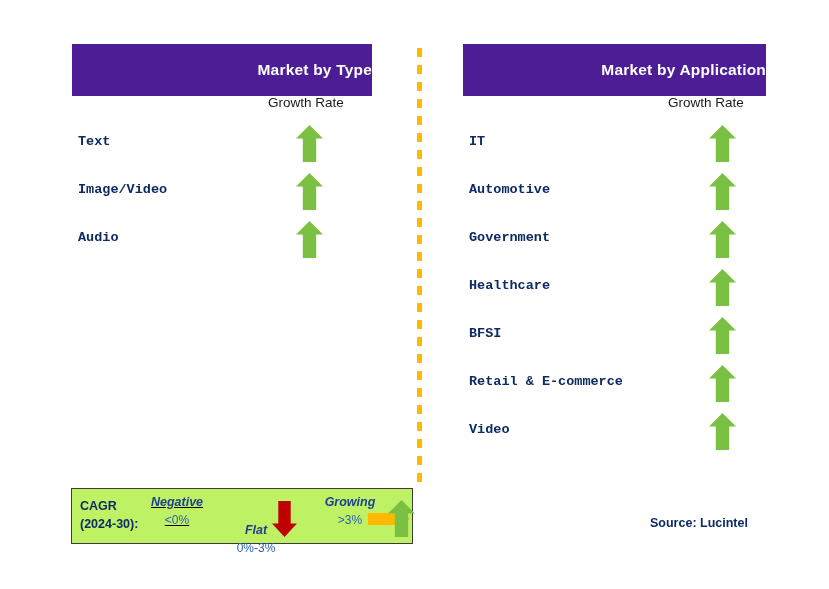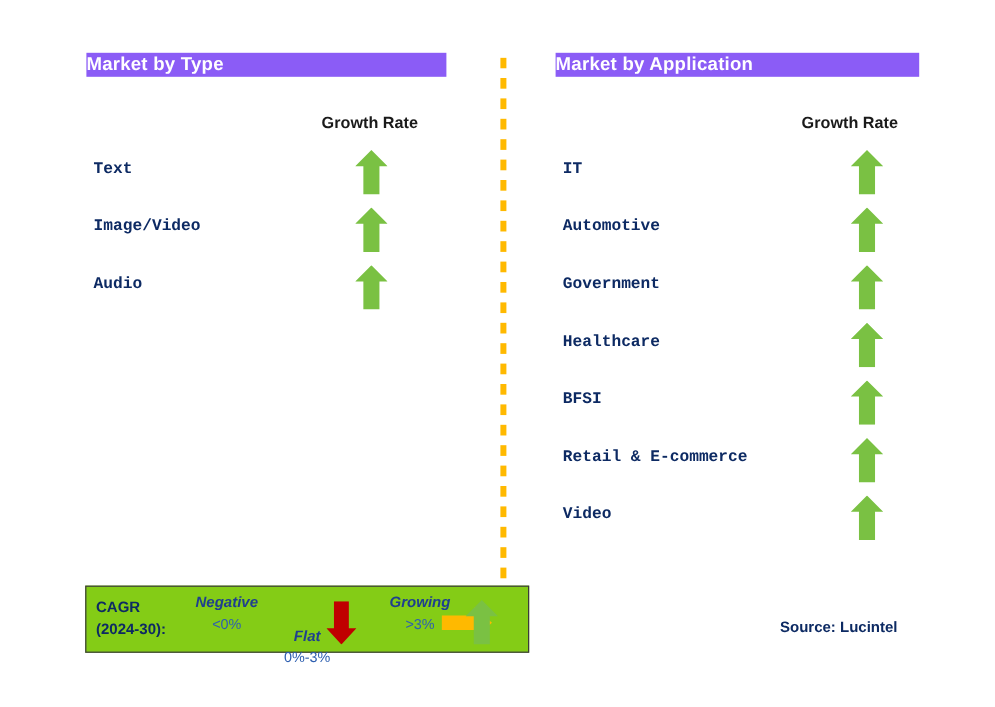--- a/index.html
+++ b/index.html
@@ -21,39 +21,39 @@
     top: 0;
   }
   #panel-type  { left: 72px;  width: 300px; }
   #panel-app   { left: 463px; width: 303px; }
 
   .panel-header {
     position: absolute;
     top: 44px;
     left: 0;
     right: 0;
-    height: 20px;
-    background: #8b5cf6;
+    height: 52px;
+    background: #4c1d95;
     display: flex;
     align-items: center;
-    justify-content: flex-start;
+    justify-content: flex-end;
   }
   .panel-header-title {
     color: #ffffff;
     font-size: 15.5px;
     font-weight: bold;
     letter-spacing: 0.2px;
     font-family: "Liberation Sans", sans-serif;
   }
 
   .growth-rate-label {
     position: absolute;
     top: 95px;
     font-size: 13.5px;
-    font-weight: bold;
+    font-weight: normal;
     color: #1a1a1a;
     font-family: "Liberation Sans", sans-serif;
     white-space: nowrap;
   }
   #panel-type .growth-rate-label  { left: 196px; }
   #panel-app  .growth-rate-label  { left: 205px; }
 
   .rows { position: absolute; left: 0; right: 0; top: 122px; }
   .seg-row {
     position: relative;
@@ -90,24 +90,24 @@
     background-image: linear-gradient(to bottom, #ffb900 0px, #ffb900 9px, rgba(255,255,255,0) 9px, rgba(255,255,255,0) 17px);
     background-size: 5px 17px;
     background-repeat: repeat-y;
   }
 
   
   #legend {
     position: absolute;
     left: 71px;
     top: 488px;
-    width: 370px;
+    width: 342px;
     height: 56px;
     border: 1.5px solid #3b3b3b;
-    background: #84cc16;
+    background: #bef264;
     box-sizing: border-box;
   }
   .legend-inner {
     position: relative;
     width: 100%;
     height: 100%;
   }
   .legend-cagr {
     position: absolute;
     left: 8px;
@@ -131,21 +131,21 @@
   }
   .legend-range {
     font-size: 12px;
     color: #2e5fb0;
     display: block;
     text-align: center;
     margin-top: 4px;
     white-space: nowrap;
     font-family: "Liberation Sans", sans-serif;
   }
-  #legend-negative { left: 84px; width: 66px; }
+  #legend-negative { left: 72px; width: 66px; text-decoration: underline; }
   #legend-flat     { left: 152px; width: 64px; margin-top: 28px; }
   #legend-growing  { left: 242px; width: 72px; }
 
   .legend-icon { position: absolute; }
   #legend-icon-negative { left: 200px; top: 12px; }
   #legend-icon-flat     { left: 296px; top: 17px; }
   #legend-icon-growing  { left: 316px; top: 11px; }
 
   #source-note {
     position: absolute;

